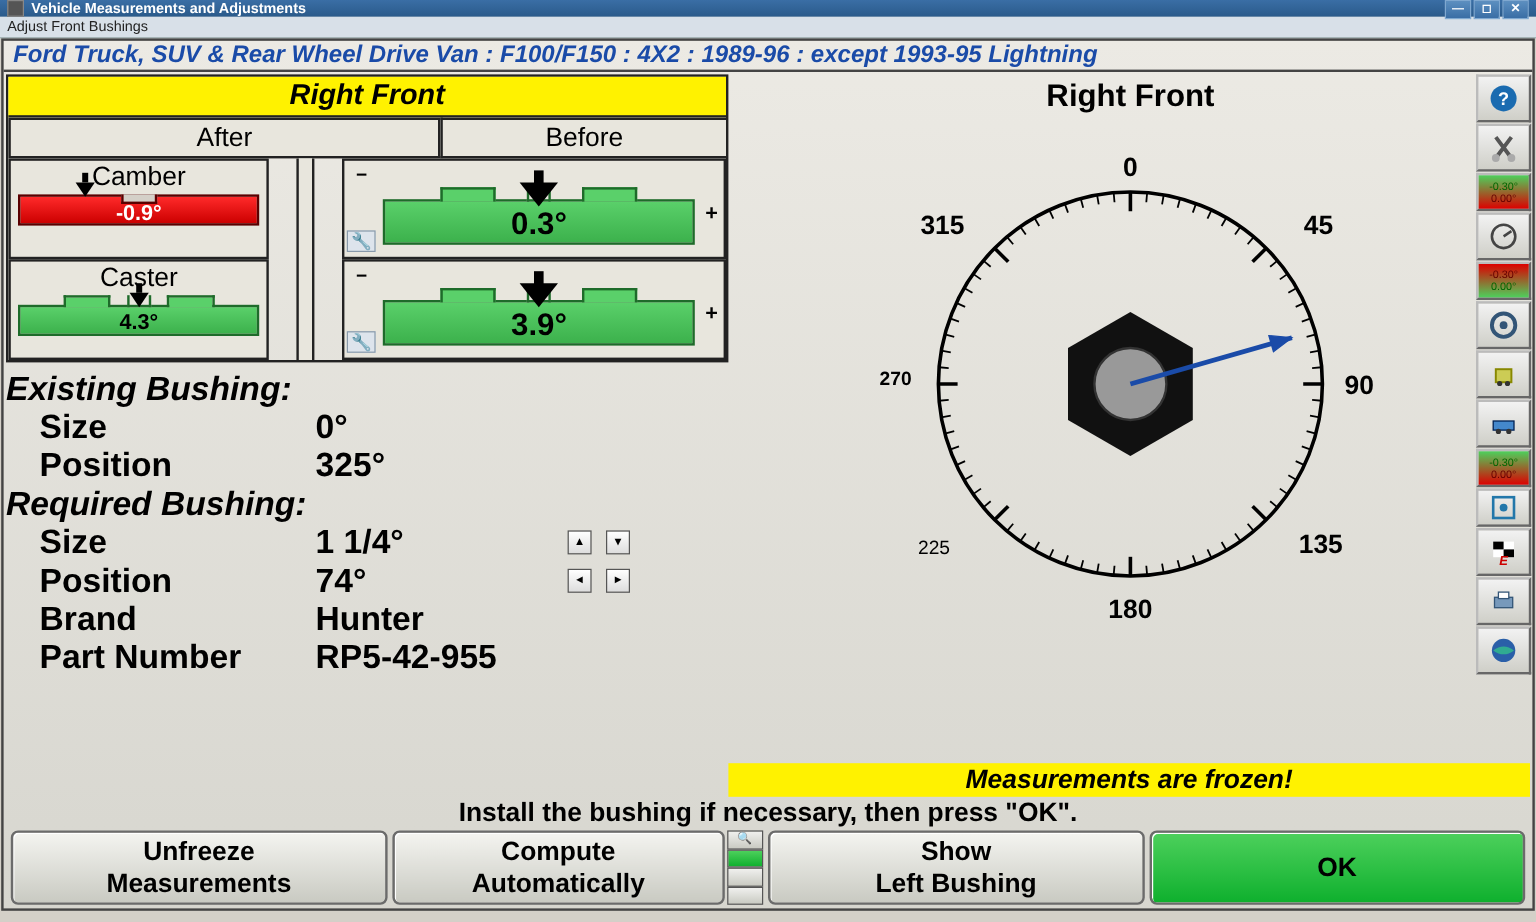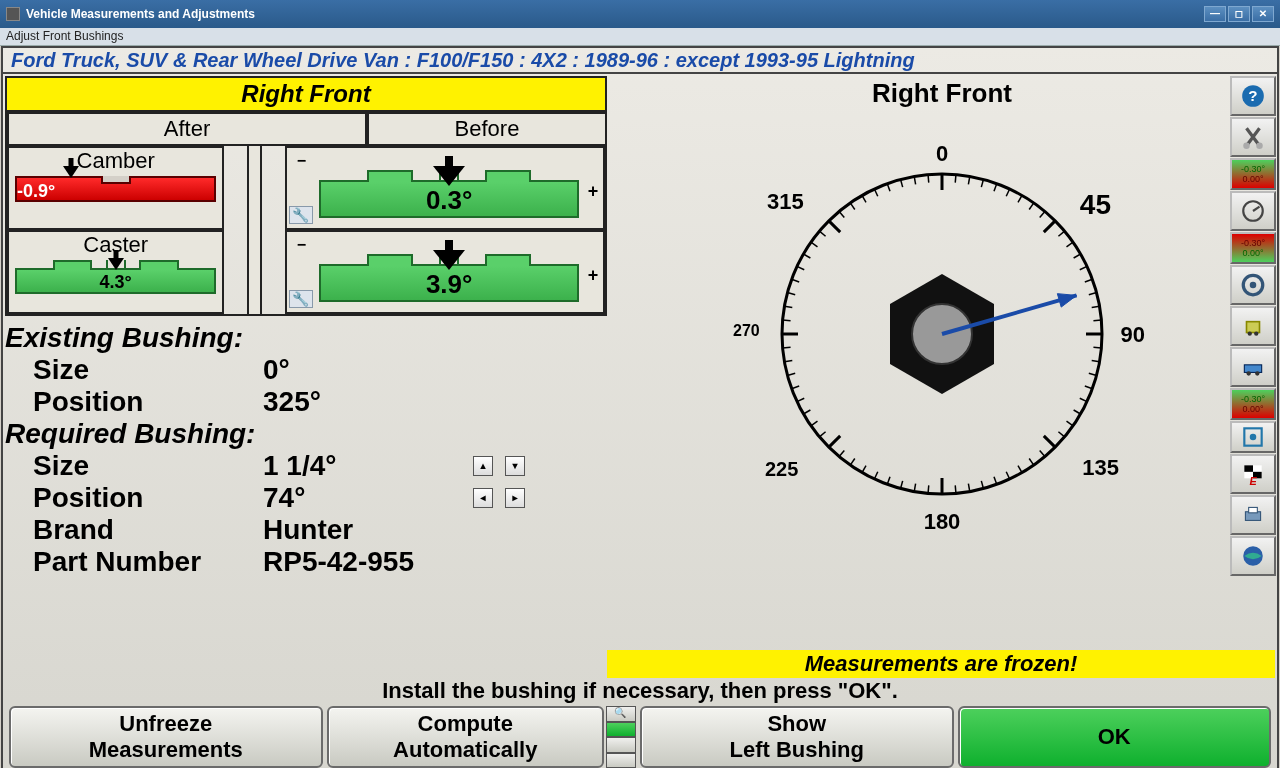--- a/index.html
+++ b/index.html
@@ -1,18 +1,18 @@
 <!DOCTYPE html>
 <html><head>
 <meta charset="utf-8">
 <style>
   * { box-sizing: border-box; margin: 0; padding: 0; font-family: Arial, Helvetica, sans-serif; }
   body { width: 1280px; height: 768px; background: #d4d0c8; overflow: hidden; }
 
-  .titlebar { height: 28px; background: linear-gradient(to bottom,#3a6ea5 0%,#2a5a8a 100%); color: #fff; display: flex; align-items: center; padding: 0 6px; font-size: 12px; font-weight: bold; }
+  .titlebar { height: 14px; background: linear-gradient(to bottom,#3a6ea5 0%,#2a5a8a 100%); color: #fff; display: flex; padding: 0 6px; font-size: 12px; font-weight: bold; }
   .titlebar .tb-icon { width:14px; height:14px; background:#555; margin-right:6px; border:1px solid #888; }
   .titlebar .spacer { flex: 1; }
   .titlebar .win-btn { width:22px; height:16px; background: linear-gradient(to bottom,#5c8fc0,#3a6ea5); border:1px solid #7fa8d0; color:#fff; text-align:center; font-size:10px; line-height:14px; margin-left:2px; cursor:pointer; }
 
   .menubar { height:18px; background:#d8e0e8; border-bottom:1px solid #9aa; font-size:12px; padding:1px 6px; color:#222; }
 
   .work { position:relative; width:1278px; height:727px; border:2px solid #444; margin:0 auto; background:linear-gradient(to bottom,#eceae4,#d7d6cf); }
 
   .vehicle-line { height:26px; border-bottom:2px solid #444; font-size:20px; font-weight:bold; font-style:italic; color:#1a4ba8; padding:1px 8px; white-space:nowrap; }
 
@@ -32,21 +32,21 @@
   .meas-mid { width:16px; border-left:2px solid #222; border-right:2px solid #222; background:#e8e6dd; }
   .meas-right { width:350px; }
   .meas-cell { height:84px; border:2px solid #222; background:#e8e6dd; position:relative; overflow:hidden; }
   .meas-right .meas-cell { height:84px; }
   .meas-label { text-align:center; font-size:22px; }
 
   
   .bar-wrap { position:relative; margin:2px 6px; }
   .red-bar { height:26px; background:linear-gradient(to bottom,#ff2a2a,#cc0000); border:2px solid #5a0000; position:relative; }
   .red-bar .notch { position:absolute; top:-2px; left:50%; transform:translateX(-50%); width:30px; height:8px; background:#d4d0c8; border:2px solid #5a0000; border-top:none;}
-  .red-val { position:absolute; width:100%; text-align:left; color:#fff; font-size:18px; font-weight:bold; top:3px; }
+  .red-val { position:absolute; width:100%; text-align:center; color:#fff; font-size:18px; font-weight:bold; top:3px; }
   .green-bar { height:30px; background:linear-gradient(to bottom,#5ad06a,#3cb14c); border:2px solid #1e6b2a; position:relative; margin-top:14px;}
   .green-bar .step1 { position:absolute; top:-10px; left:18%; width:20%; height:10px; background:linear-gradient(to bottom,#5ad06a,#5ad06a); border:2px solid #1e6b2a; border-bottom:none;}
   .green-bar .step2 { position:absolute; top:-10px; right:18%; width:20%; height:10px; background:linear-gradient(to bottom,#5ad06a,#5ad06a); border:2px solid #1e6b2a; border-bottom:none;}
   .green-bar .center-notch { position:absolute; top:-10px; left:45%; width:10%; height:10px; background:#e8e6dd; border:2px solid #1e6b2a; border-top:none;}
   .green-val { position:absolute; width:100%; text-align:center; color:#000; font-size:24px; font-weight:bold; top:2px; }
   .arrow-down { position:absolute; top:-14px; left:50%; transform:translateX(-50%); width:0; height:0; border-left:12px solid transparent; border-right:12px solid transparent; border-top:16px solid #000; z-index:5;}
   .arrow-stem { position:absolute; top:-28px; left:50%; transform:translateX(-50%); width:6px; height:14px; background:#000; z-index:5;}
   .arrow-down.small { border-left:8px solid transparent; border-right:8px solid transparent; border-top:12px solid #000; top:-10px;}
   .arrow-stem.small { width:5px; height:8px; top:-18px; }
 
@@ -320,25 +320,25 @@
 
           <polygon points="215,155 267,185 267,245 215,275 163,245 163,185" fill="#111"></polygon>
           <circle cx="215" cy="215" r="30" fill="#999" stroke="#333" stroke-width="2"></circle>
 
           <g id="pointer-arrow" stroke="#1a4ba8" fill="#1a4ba8">
               <line x1="215" y1="215" x2="349.57663743136465" y2="176.41077018562012" stroke-width="4"></line>
               <polygon points="349.57663743136465,176.41077018562012 334.20338839519394,188.1010744618943 330.3444654137559,174.64341071875788"></polygon>
             </g>
         </svg>
         <div style="position:absolute;top:22px;left:50%;transform:translateX(-50%);font-size:22px;font-weight:bold">0</div>
-        <div style="position:absolute;top:70px;right:46px;font-size:28px;font-weight:bold">45</div>
+        <div style="position:absolute;top:70px;right:46px;font-size:22px;font-weight:bold">45</div>
         <div style="position:absolute;top:203px;right:12px;font-size:22px;font-weight:bold">90</div>
         <div style="position:absolute;bottom:68px;right:38px;font-size:22px;font-weight:bold">135</div>
         <div style="position:absolute;bottom:14px;left:50%;transform:translateX(-50%);font-size:22px;font-weight:bold">180</div>
-        <div style="position:absolute;bottom:68px;left:38px;font-size:20px;font-weight:bold">225</div>
+        <div style="position:absolute;bottom:68px;left:38px;font-size:16px;font-weight:normal">225</div>
         <div style="position:absolute;top:203px;left:6px;font-size:16px;font-weight:bold">270</div>
         <div style="position:absolute;top:70px;left:40px;font-size:22px;font-weight:bold">315</div>
       </div>
       <div class="status-bar">Measurements are frozen!</div>
     </div>
   </div>
 
   <div class="sidebar">
     <div class="side-btn">
         <svg viewBox="0 0 24 24">

